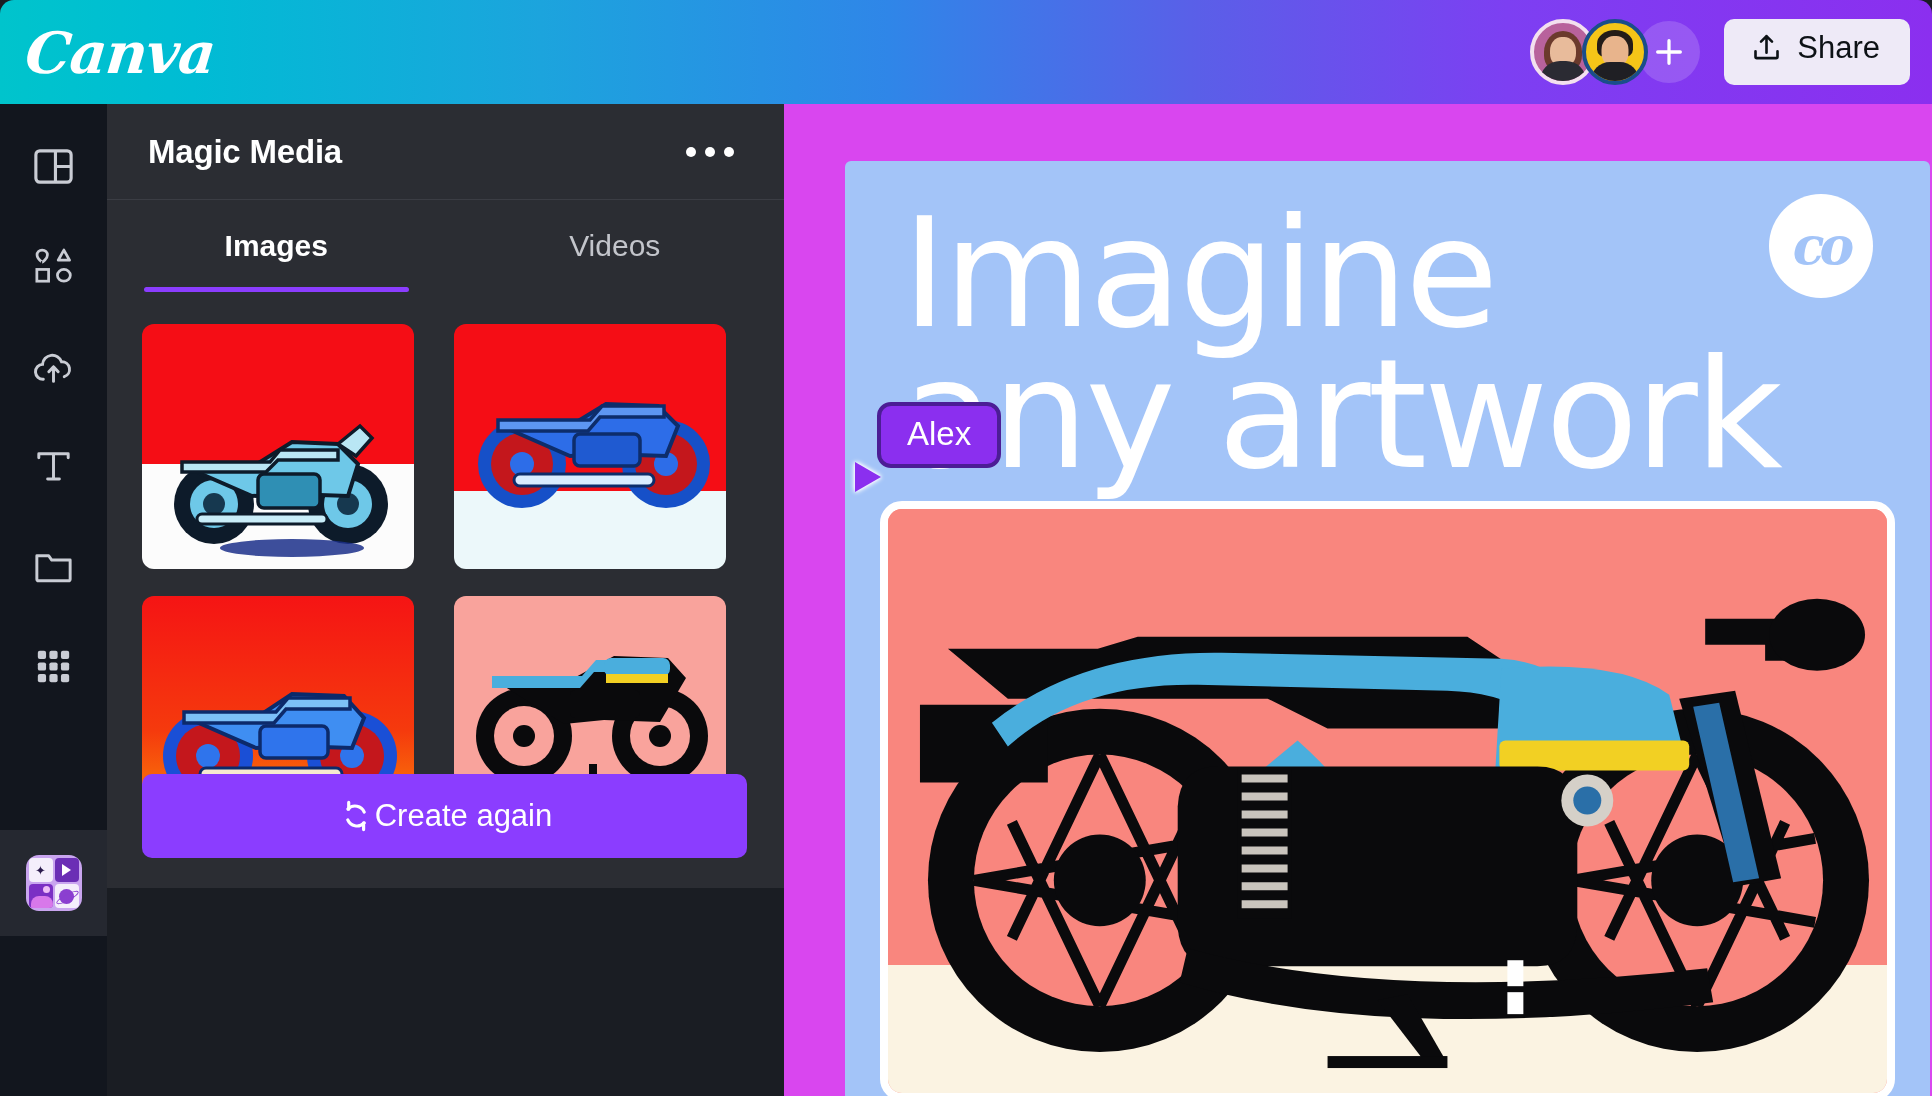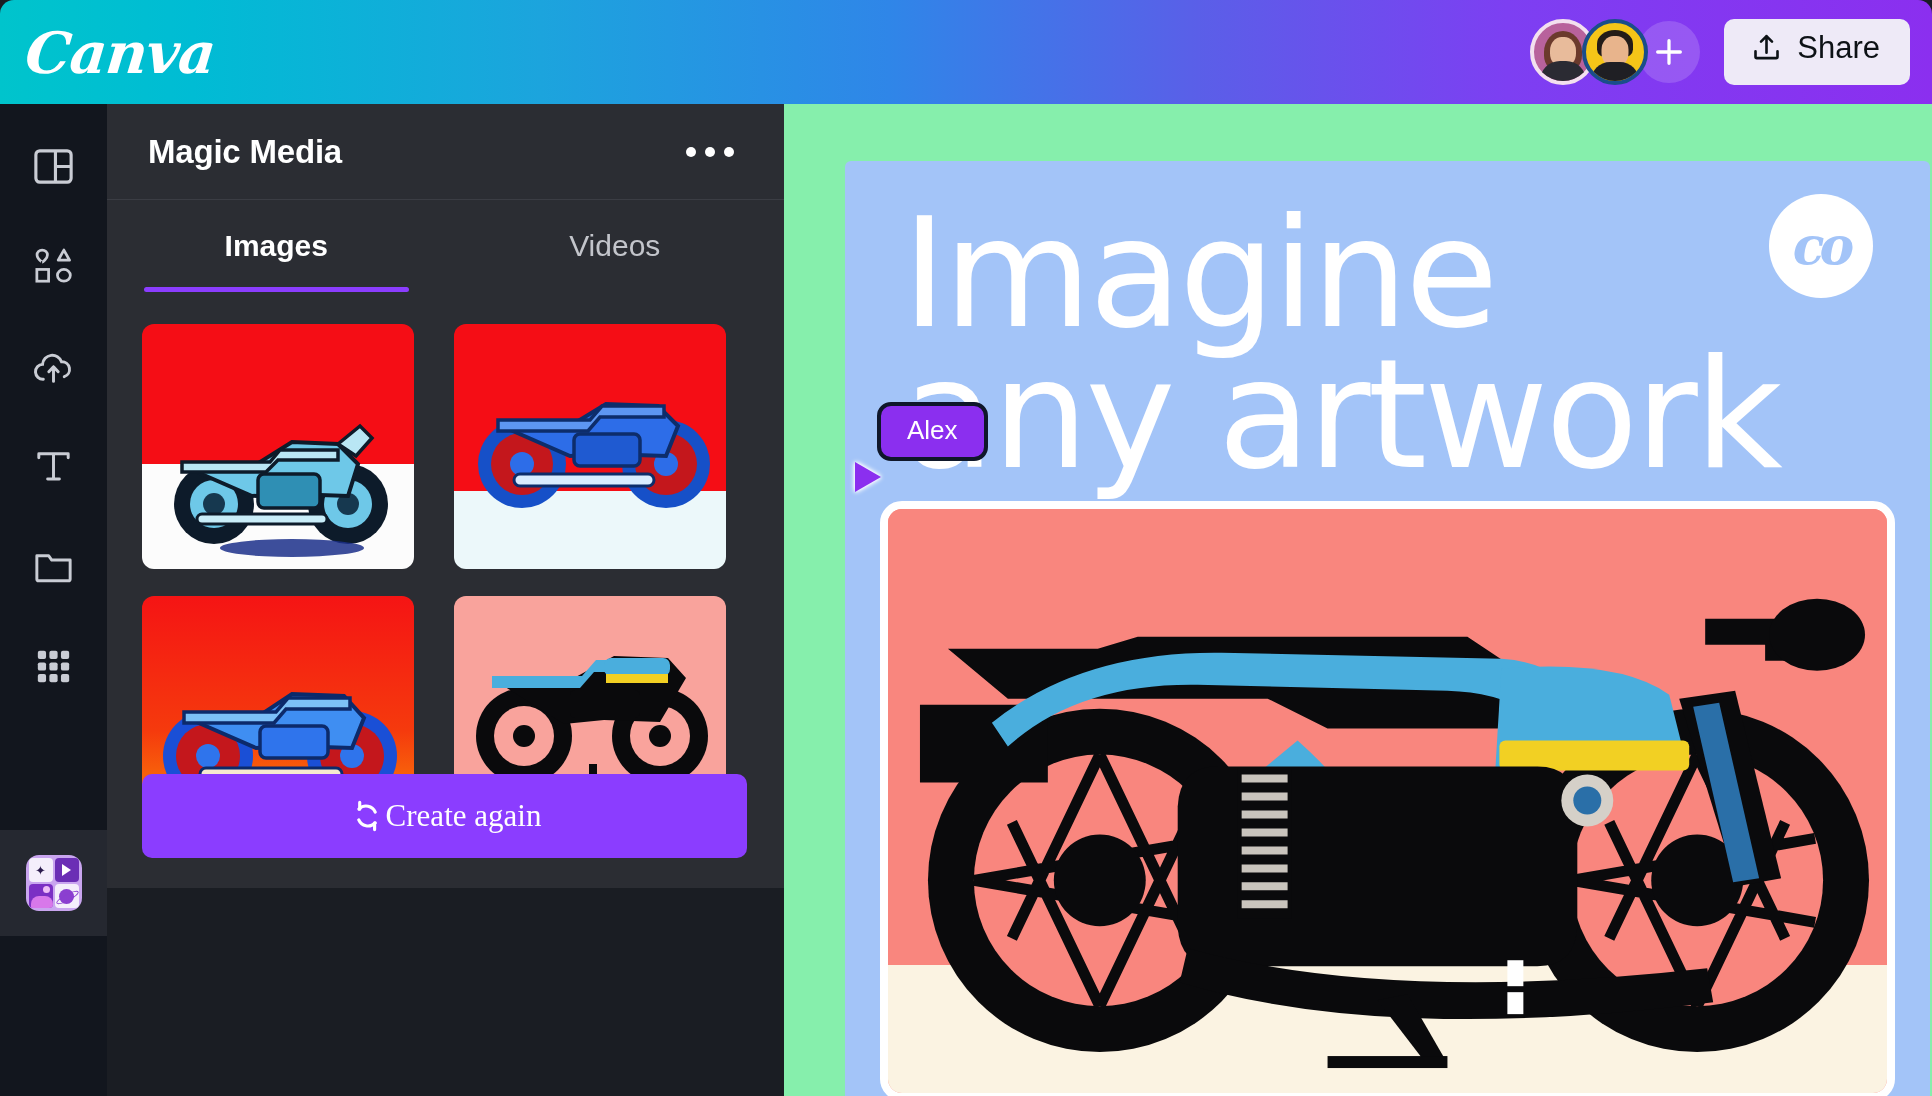--- a/index.html
+++ b/index.html
@@ -189,28 +189,28 @@
   .t4 .tb-top { height: 76%; background: #f9a39c; }
   .t4 .tb-bot { height: 24%; background: #fbf6ea; }
 
   
   .moto { position: absolute; left: 0; bottom: 0; width: 100%; height: 100%; }
 
   .create-btn {
     position: absolute; left: 35px; bottom: 30px; width: 605px; height: 84px;
     background: #8b3dff; color: #fff; border: none; border-radius: 10px;
     display: flex; align-items: center; justify-content: center; 
-    font-size: 31px; font-weight: 500; cursor: pointer; font-family: Liberation Serif, serif;
+    font-size: 31px; font-weight: 500; cursor: pointer;
   }
   .create-btn svg { width: 38px; height: 38px; }
 
   
   .workspace {
     position: absolute; top: 104px; left: 784px; right: 0; bottom: 0;
-    background: #86efac;
+    background: #d946ef;
     z-index: 10;
   }
   .canvas {
     position: absolute; left: 61px; top: 57px; width: 1085px; height: 1000px;
     background: #a3c4f8;
     border-radius: 6px; overflow: hidden;
   }
   .headline {
     position: absolute; left: 57px; top: 42px; right: 10px;
     color: #ffffff; font-size: 152px; line-height: 0.93;
@@ -246,23 +246,23 @@
     position: absolute; left: 0; top: 46px;
     width: 0; height: 0;
     border-left: 26px solid #8b2fef;
     border-top: 15px solid transparent;
     border-bottom: 15px solid transparent;
     filter: drop-shadow(0 0 2.5px #ffffff) drop-shadow(0 0 1.5px #ffffff);
   }
   .cursor-label {
     position: absolute; left: 22px; top: -14px;
     background: #8b2fef; color: #ffffff;
-    font-size: 26px; font-weight: 500;
+    font-size: 33px; font-weight: 500;
     padding: 9px 26px 11px; border-radius: 14px;
-    border: 4px solid #0f172a;
+    border: 4px solid #4c1d95;
     white-space: nowrap;
   }
 </style>
 </head>
 <body>
 
 <div class="app">
 
   <div class="topbar">
     <div class="logo">Canva</div>

